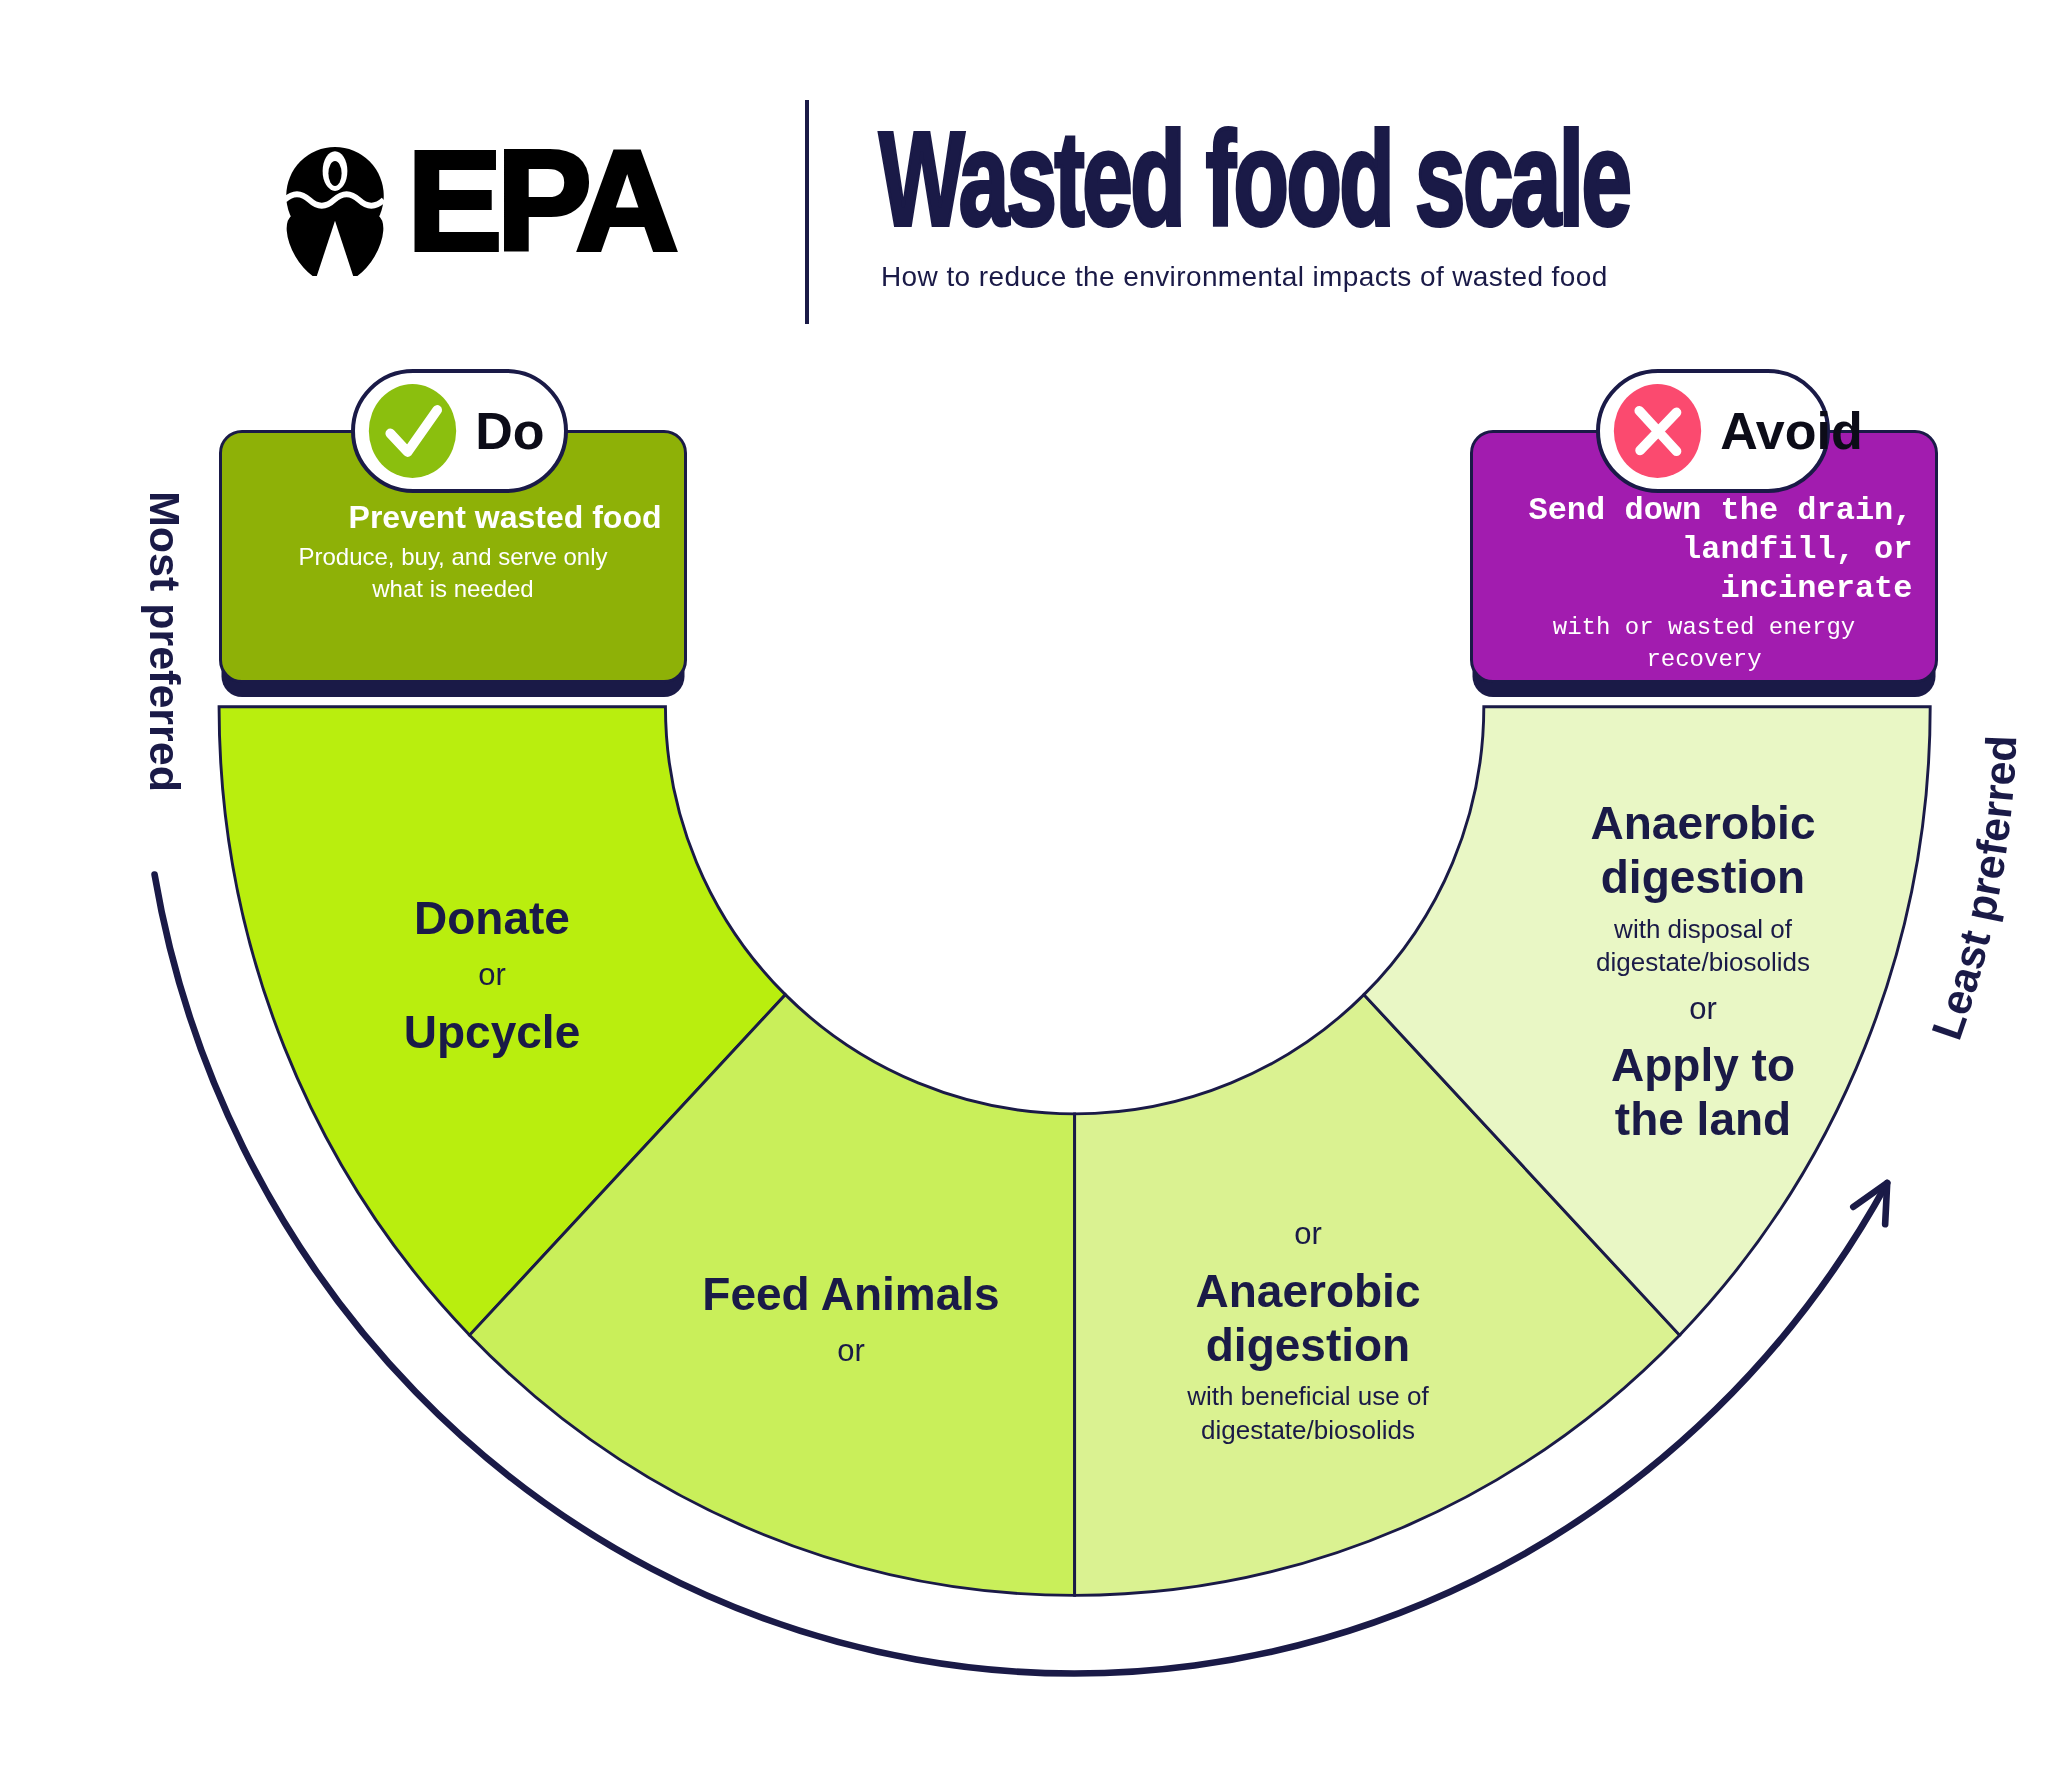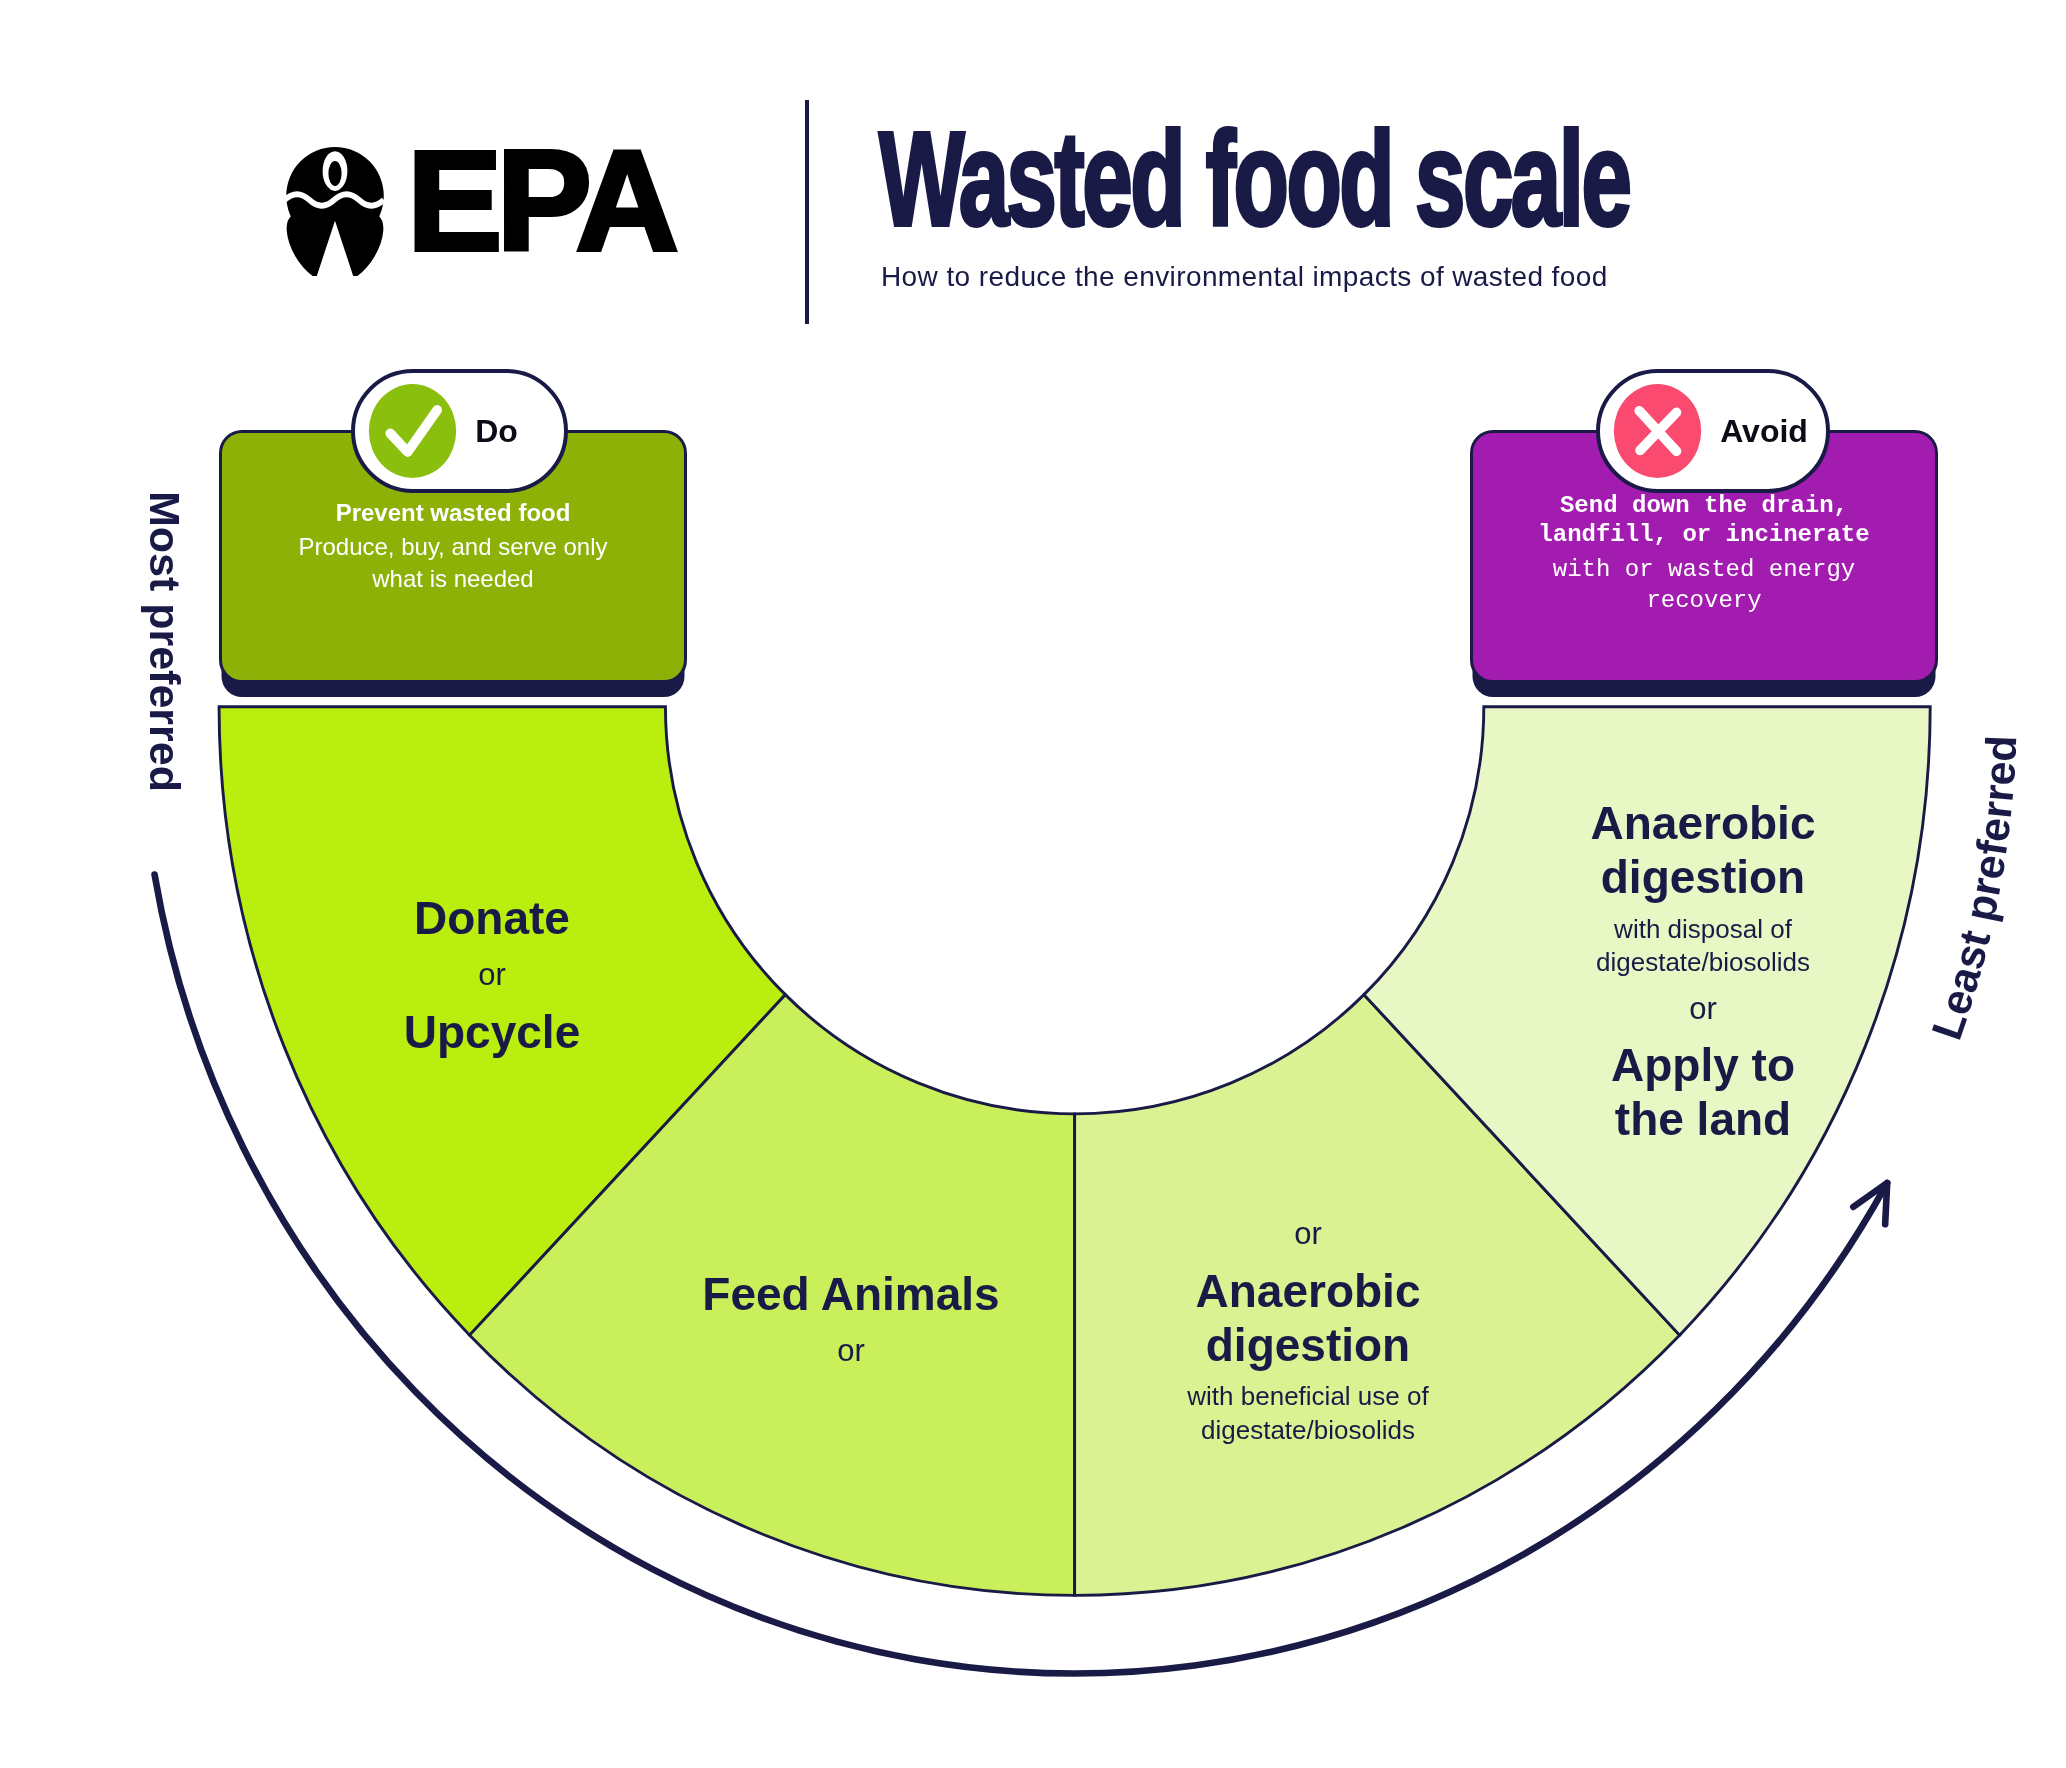--- a/index.html
+++ b/index.html
@@ -25,31 +25,31 @@
     left:881px;top:261px;font-size:28px;color:#1a1a47;letter-spacing:0.4px;white-space:nowrap;
   }
 
   
   .badge{
     display:flex;align-items:center;gap:16.5px;background:#fff;border:4.5px solid #1a1a47;
     border-radius:66px;height:124px;box-sizing:border-box;padding:0 26.4px 0 10.7px;z-index:4;
   }
   .badge-do{left:351px;top:369px;width:217px;}
   .badge-avoid{left:1596px;top:369px;width:234px;}
-  .badge-label{font-size:32px;font-weight:bold;color:#0c0c18;white-space:nowrap;}
+  .badge-label{font-size:52px;font-weight:bold;color:#0c0c18;white-space:nowrap;}
   .badge svg{width:93px;height:100px;flex:0 0 auto;}
 
   
   .panel{
     width:468px;height:253px;border:3.7px solid #1a1a47;border-radius:23px;box-sizing:border-box;
     z-index:3;color:#fff;text-align:center;box-shadow:0 16.5px 0 -2.5px #1a1a47;
   }
   .panel-do{left:219px;top:430px;padding-top:65px;}
   .panel-avoid{left:1470px;top:430px;padding-top:58px;}
-  .panel-title{font-size:24px;font-weight:bold;line-height:1.22;margin:0 auto;max-width:417px;}
+  .panel-title{font-size:32px;font-weight:bold;line-height:1.22;margin:0 auto;max-width:417px;text-align:right;}
   .panel-desc{font-size:24px;line-height:1.32;margin:4px auto 0;max-width:331px;}
   .panel-avoid .panel-desc{max-width:405px;}
 
   
   .scale-svg{left:0;top:0;width:2141px;height:1769px;z-index:1;}
   .seg-stroke{stroke:#1a1a47;stroke-width:7px;}
   .arrow-stroke{stroke:#1a1a47;stroke-width:16px;fill:none;stroke-linecap:round;stroke-linejoin:round;}
   .pref-text{font-family:"Liberation Sans",sans-serif;font-size:104px;font-weight:bold;fill:#1a1a47;}
 
   

